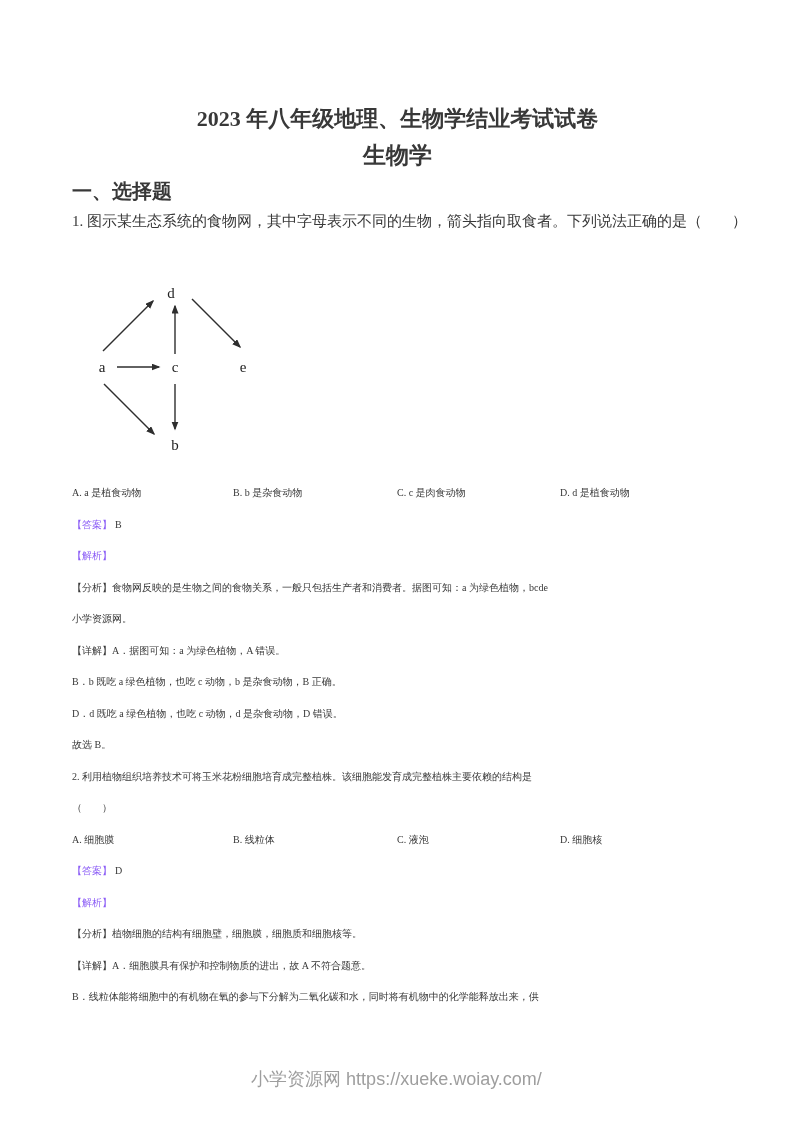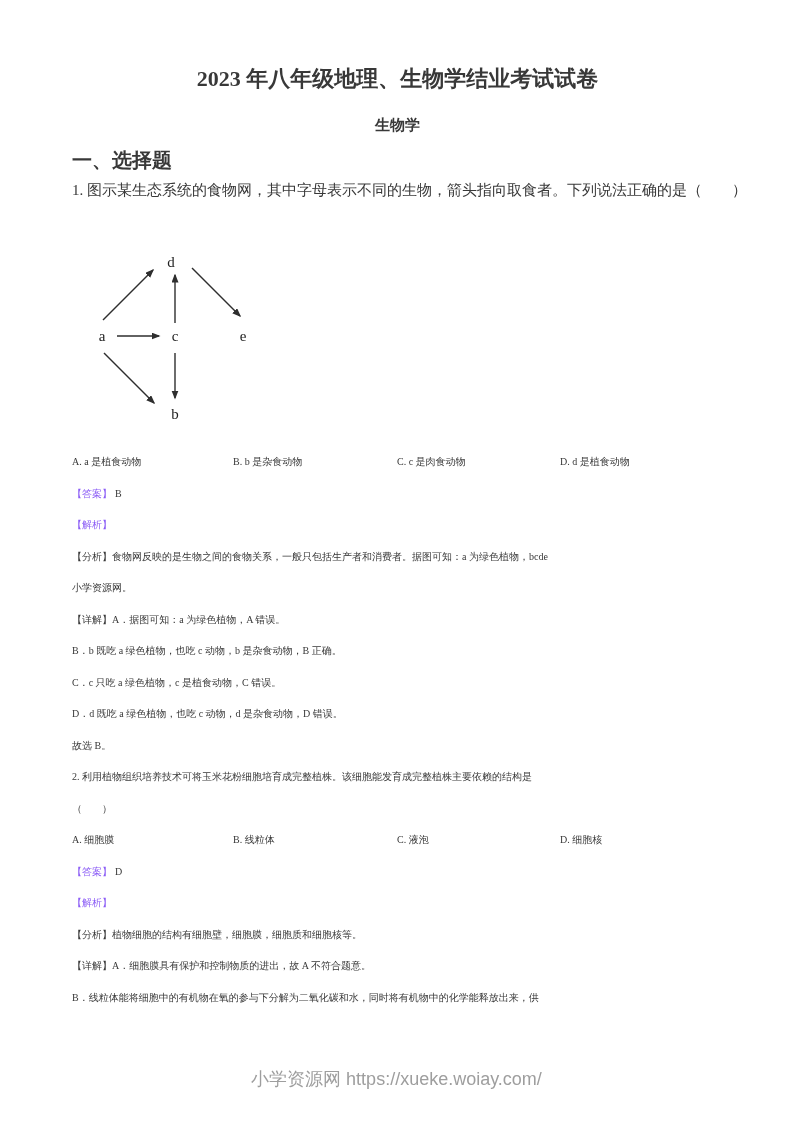--- a/index.html
+++ b/index.html
@@ -1,27 +1,27 @@
 <!DOCTYPE html>
 <html><head>
 <meta charset="utf-8">
 <style>
   html,body{margin:0;padding:0;background:#ffffff;}
   .page{
     position:relative;
     width:793px;height:1122px;
     background:#ffffff;
     box-sizing:border-box;
-    padding:66px 70px 0 72px;
+    padding:106px 70px 0 72px;
     overflow:hidden;
     font-family:"Liberation Serif",serif;
     color:#383838;
   }
   .title{margin:0;font-size:22px;font-weight:bold;text-align:center;line-height:26px;white-space:nowrap;}
-  .subtitle{margin:21px 0 0 0;font-size:15px;font-weight:bold;text-align:center;line-height:24px;}
+  .subtitle{margin:12px 0 0 0;font-size:23px;font-weight:bold;text-align:center;line-height:24px;}
   .section-heading{margin:13px 0 0 0;font-size:20px;font-weight:bold;line-height:21px;}
   .stem{margin:9px 0 0 0;font-size:15px;line-height:20px;white-space:nowrap;}
   .diagram-wrap{margin:48px 0 0 13px;width:200px;height:182px;}
   .diagram-wrap svg{display:block;width:200px;height:182px;}
   .diagram-wrap text{font-family:"Liberation Serif",serif;font-size:15px;fill:#222222;}
   .diagram-wrap line{stroke:#2e2e2e;stroke-width:1.4;}
   .line{margin:0;font-size:10px;height:31.5px;line-height:31.5px;white-space:nowrap;}
   .first-line{margin-top:16px;}
   .options-row{display:grid;grid-template-columns:161px 164px 163px 1fr;}
   .blue{color:#8b5cf6;}
@@ -74,21 +74,20 @@
   </p>
 
   <p class="line">
     <span class="blue">【答案】</span><span class="answer-letter">B</span>
   </p>
   <p class="line blue">【解析】</p>
   <p class="line">【分析】食物网反映的是生物之间的食物关系，一般只包括生产者和消费者。据图可知：a 为绿色植物，bcde</p>
   <p class="line">小学资源网。</p>
   <p class="line">【详解】A．据图可知：a 为绿色植物，A 错误。</p>
   <p class="line">B．b 既吃 a 绿色植物，也吃 c 动物，b 是杂食动物，B 正确。</p>
-  <p class="line">C．c 只吃 a 绿色植物，c 是植食动物，C 错误。</p>
   <p class="line">D．d 既吃 a 绿色植物，也吃 c 动物，d 是杂食动物，D 错误。</p>
   <p class="line">故选 B。</p>
 
   <p class="line">2. 利用植物组织培养技术可将玉米花粉细胞培育成完整植株。该细胞能发育成完整植株主要依赖的结构是</p>
   <p class="line">（　　）</p>
 
   <p class="line options-row">
     <span>A. 细胞膜</span>
     <span>B. 线粒体</span>
     <span>C. 液泡</span>

